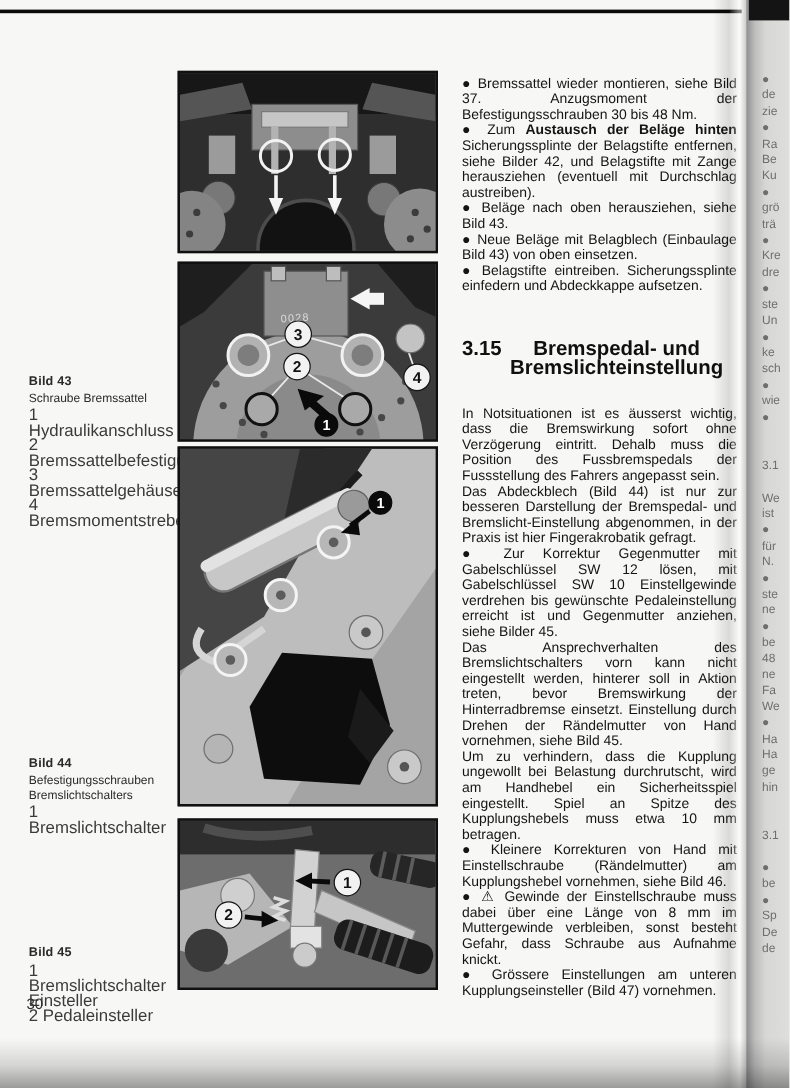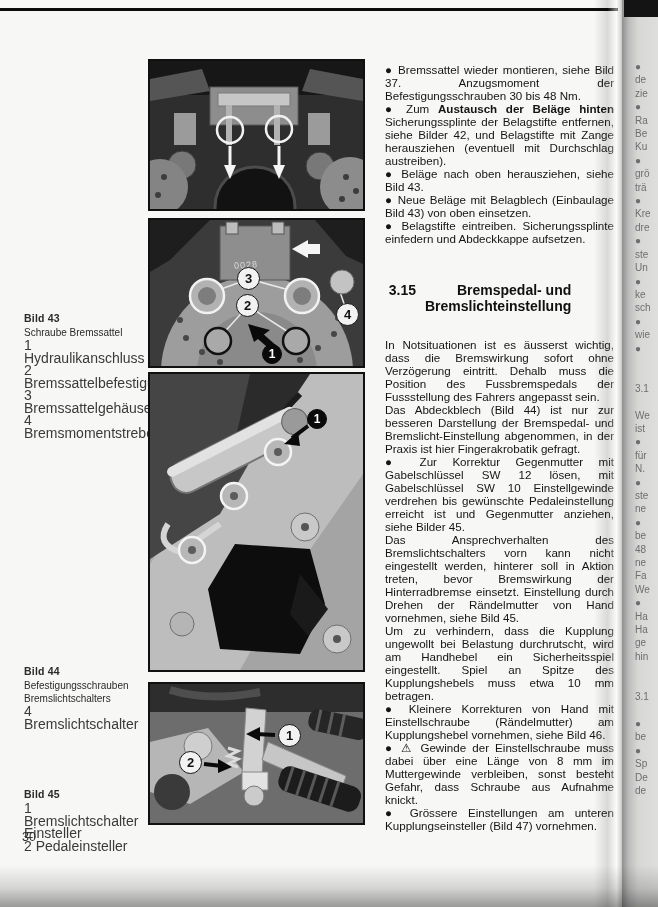--- a/index.html
+++ b/index.html
@@ -20,22 +20,22 @@
   .co{position:absolute;box-sizing:border-box;width:23px;height:23px;border-radius:50%;
       background:#f2f2f2;border:1.5px solid #141414;color:#111;font-size:13px;font-weight:bold;
       display:flex;align-items:center;justify-content:center;line-height:1;}
   .co-dark{width:20px;height:20px;background:#0a0a0a;color:#fff;border-color:#0a0a0a;font-size:12px;}
   .photo-num{position:absolute;font-size:9px;color:#d9d9d9;letter-spacing:1px;transform:rotate(-4deg);}
 
   
   .article{position:absolute;left:385px;top:63px;width:229px;font-size:11.6px;line-height:13px;
            text-align:justify;color:#141414;}
   .article p{margin:0;}
-  .sec{display:flex;gap:9px;font-size:14px;line-height:15.5px;font-weight:bold;margin:38px 0 24px 0;
-       text-align:right;color:#101010;}
+  .sec{display:flex;gap:9px;font-size:17px;line-height:15.5px;font-weight:bold;margin:38px 0 24px 0;
+       text-align:center;color:#101010;}
   .sec2{margin:36px 0 27px 0;}
   .sec-num{width:31px;flex:none;}
   .pre{white-space:pre-line;}
 
   
   .gutter{position:absolute;top:0;left:594px;width:30px;height:907px;
           background:linear-gradient(90deg,rgba(0,0,0,0) 0%,rgba(0,0,0,.12) 45%,rgba(255,255,255,.5) 75%,rgba(0,0,0,.25) 100%);}
   .adjacent{position:absolute;top:0;left:622px;width:36px;height:907px;
             background:linear-gradient(90deg,#8f8f8f 0,#bdbdbd 7px,#d7d7d5 16px,#dededc 100%);}
   .adjacent-text{position:absolute;left:13px;top:60px;font-size:10px;line-height:13.4px;color:#6e6e6e;
@@ -54,25 +54,25 @@
 
   <div class="cap" style="top:312px">
     <div class="cap-label">Bild 43</div>
     <div class="cap-lines">Schraube Bremssattel</div>
     <div class="cap-items">1 Hydraulikanschluss
 2 Bremssattelbefestigungsschrauben
 3 Bremssattelgehäuseschrauben
 4 Bremsmomentstrebenschraube</div>
   </div>
 
-  <div class="cap" style="top:665px">
+  <div class="cap" style="top:630px">
     <div class="cap-label">Bild 44</div>
     <div class="cap-lines">Befestigungsschrauben
 Bremslichtschalters</div>
-    <div class="cap-items">4 Bremslichtschalter</div>
+    <div class="cap-items">1 Bremslichtschalter</div>
   </div>
 
   <div class="cap" style="top:788px">
     <div class="cap-label">Bild 45</div>
     <div class="cap-items">1 Bremslichtschalter Einsteller
 2 Pedaleinsteller</div>
   </div>
 
   <div class="pagenum">30</div>
 

